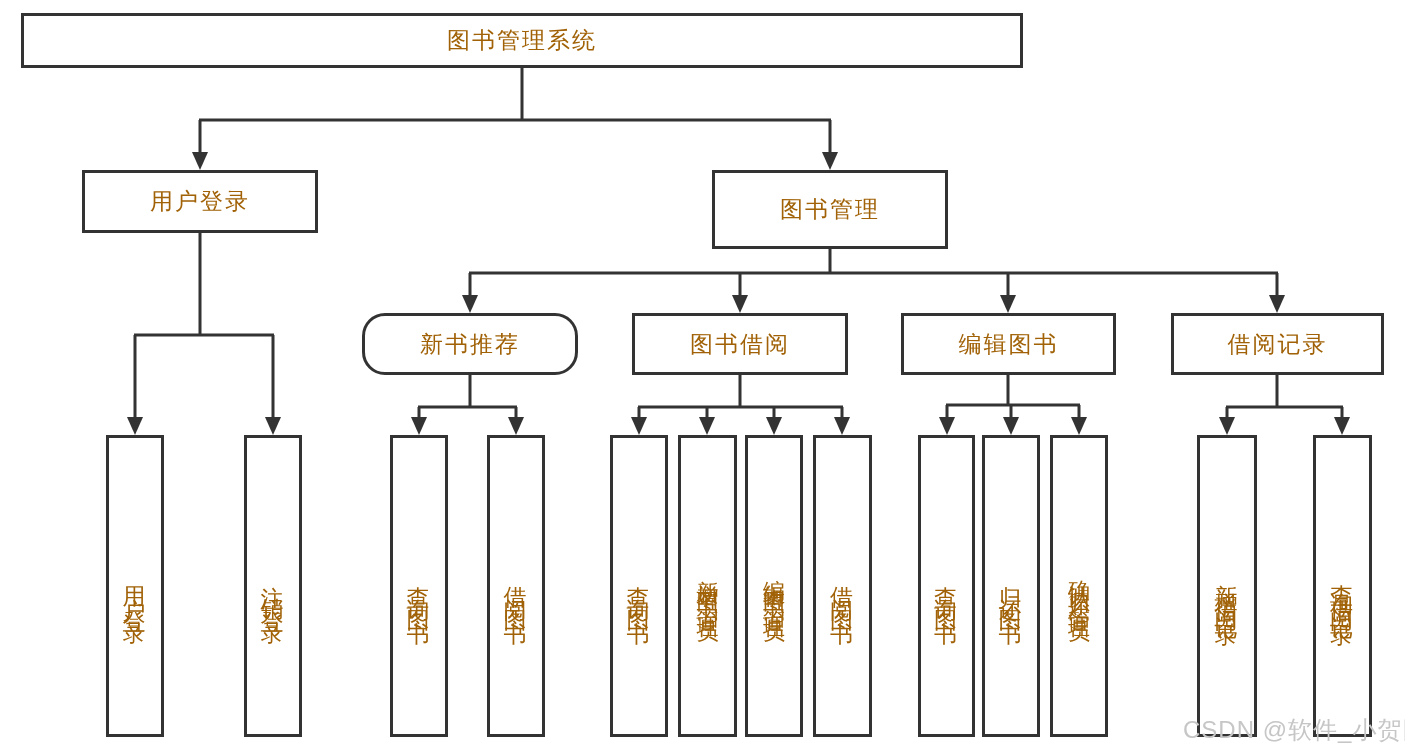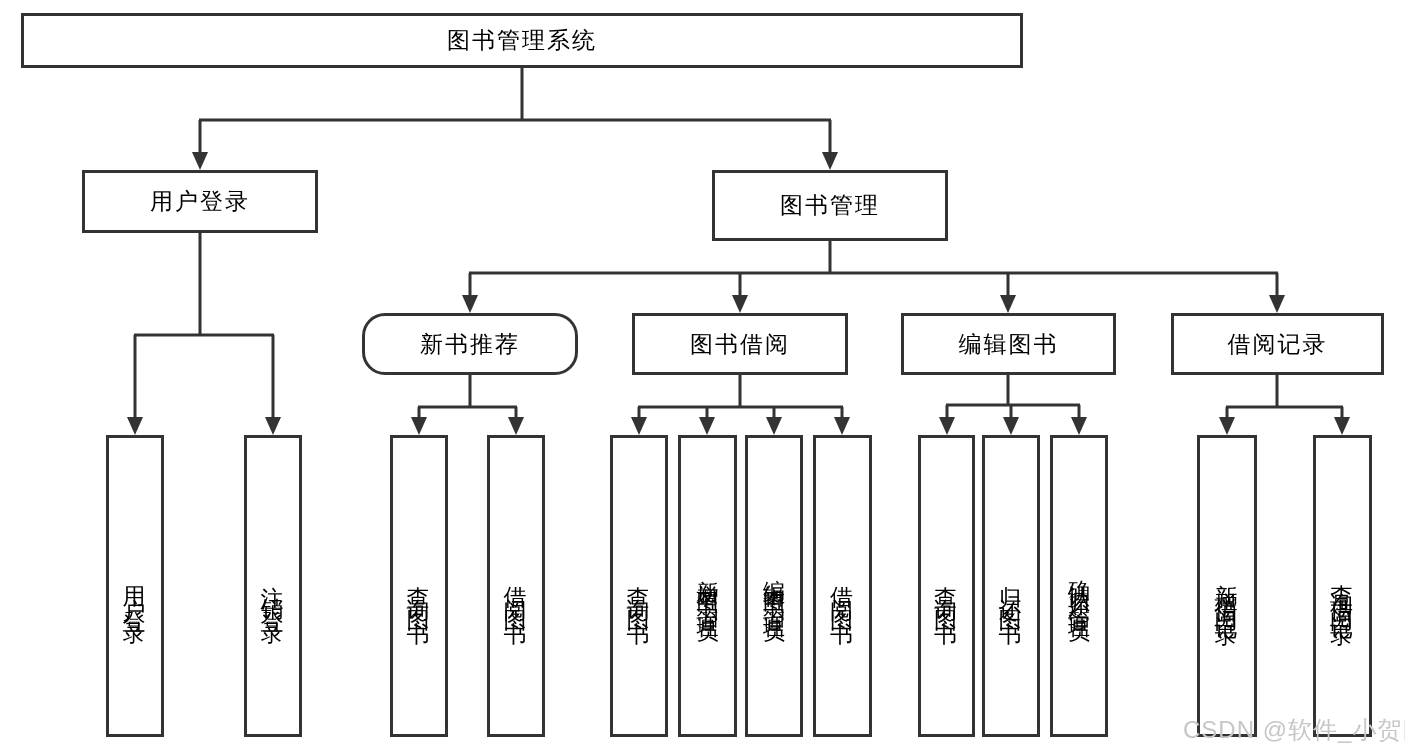--- a/index.html
+++ b/index.html
@@ -15,21 +15,21 @@
     position: absolute;
     left: 0; top: 0;
     width: 1405px; height: 747px;
     pointer-events: none;
   }
   .node {
     position: absolute;
     box-sizing: border-box;
     border: 3px solid #333333;
     background: #ffffff;
-    color: #000000;
+    color: #a16207;
     display: flex;
     align-items: center;
     justify-content: center;
     font-size: 23px;
     letter-spacing: 2px;
     white-space: nowrap;
   }
   .node.vert {
     writing-mode: vertical-rl;
     letter-spacing: 12px;
@@ -88,21 +88,21 @@
       <polygon points="1003,417 1019,417 1011,435"></polygon>
       <polygon points="1071,417 1087,417 1079,435"></polygon>
       <polygon points="1219,417 1235,417 1227,435"></polygon>
       <polygon points="1334,417 1350,417 1342,435"></polygon>
     </g>
   </svg>
 
   <div class="node" style="left:21px; top:13px; width:1002px; height:55px;">图书管理系统</div>
 
   <div class="node" style="left:82px; top:170px; width:236px; height:63px;">用户登录</div>
-  <div class="node" style="left:712px; top:170px; width:236px; height:71px;">图书管理</div>
+  <div class="node" style="left:712px; top:170px; width:236px; height:79px;">图书管理</div>
 
   <div class="node" style="left:362px; top:313px; width:216px; height:62px;border-radius:23px;">新书推荐</div>
   <div class="node" style="left:632px; top:313px; width:216px; height:62px;font-family:Liberation Serif, serif;">图书借阅</div>
   <div class="node" style="left:901px; top:313px; width:215px; height:62px;">编辑图书</div>
   <div class="node" style="left:1171px; top:313px; width:213px; height:62px;">借阅记录</div>
 
   <div class="node vert" style="left:106px; top:435px; width:58px; height:302px;">用户登录</div>
   <div class="node vert" style="left:244px; top:435px; width:58px; height:302px;">注销登录</div>
 
   <div class="node vert" style="left:390px; top:435px; width:58px; height:302px;">查询图书</div>

